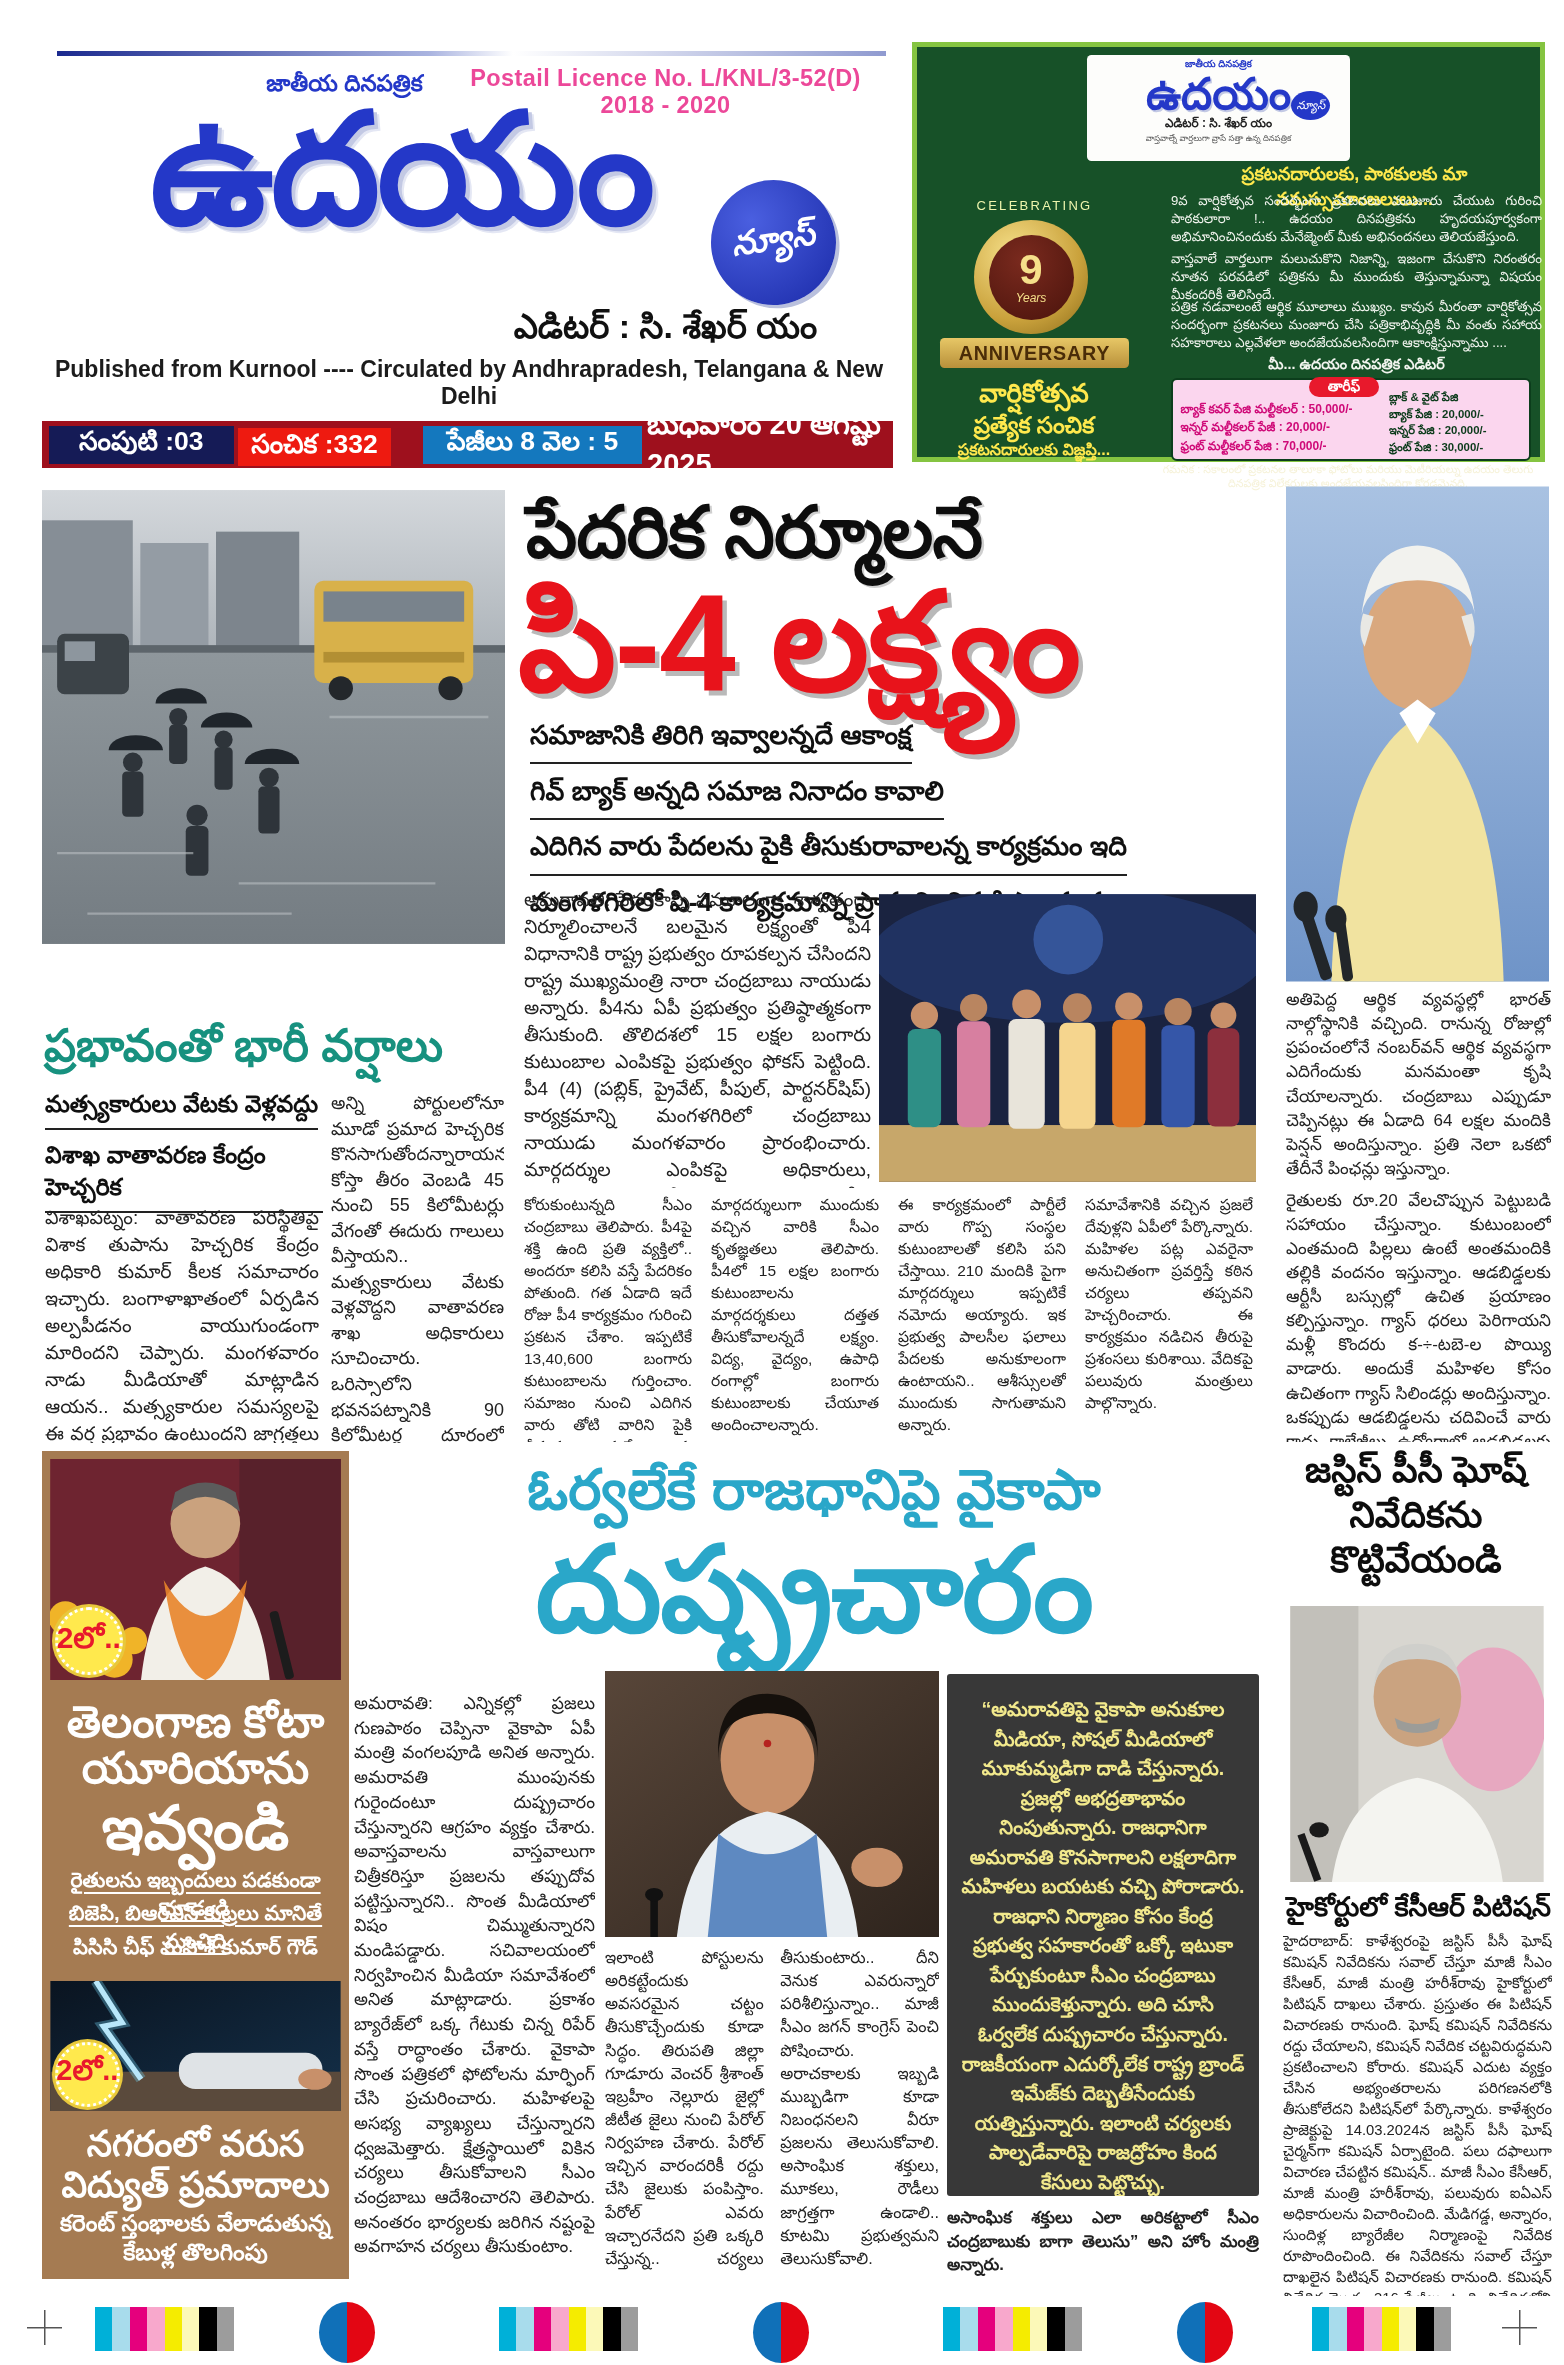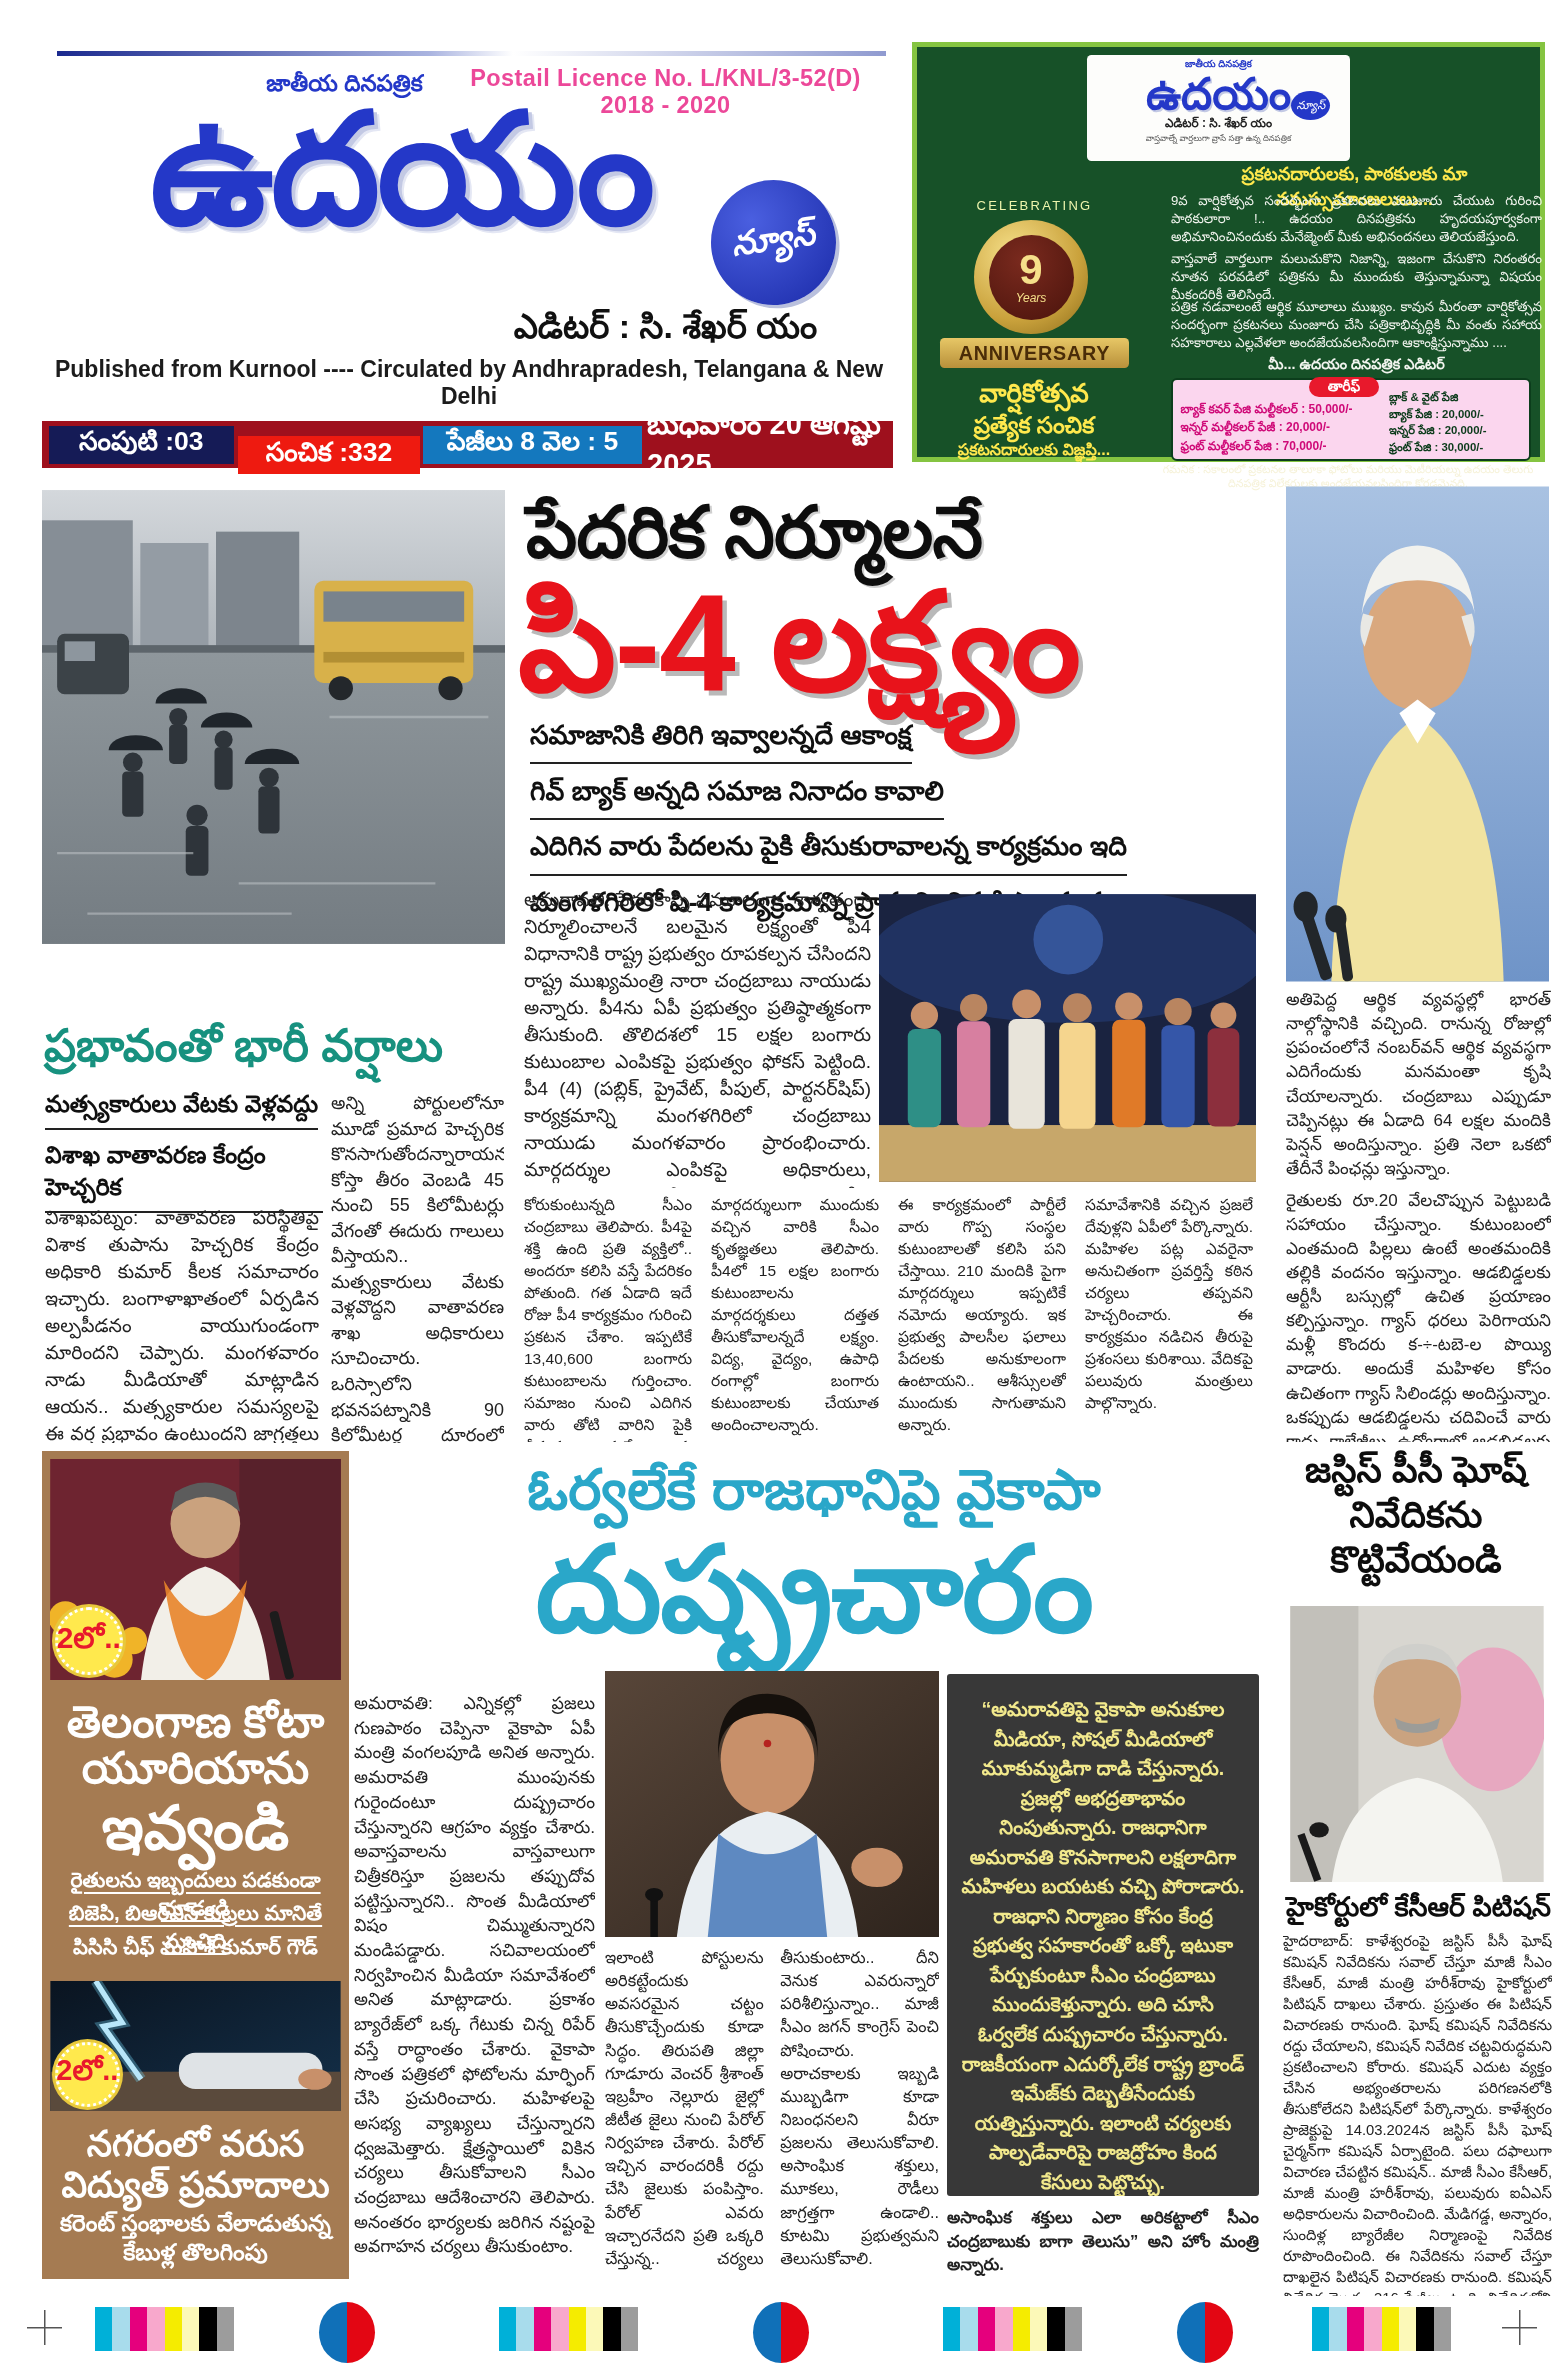--- a/index.html
+++ b/index.html
@@ -75,21 +75,21 @@
   <div class="abs topline" style="left:57px;top:51px;width:829px;"></div>
   <div class="abs tagline ctr" style="left:182px;top:70px;width:325px;">జాతీయ దినపత్రిక</div>
   <div class="abs licence ctr" style="left:446px;top:65px;width:439px;">Postail Licence No. L/KNL/3-52(D) 2018 - 2020</div>
   <div class="abs logo" style="left:64px;top:92px;width:674px;text-align:center;">ఉదయం</div>
   <div class="abs logobadge" style="left:711px;top:180px;width:125px;height:125px;font-size:33px;">న్యూస్</div>
   <div class="abs editor ctr" style="left:446px;top:307px;width:439px;">ఎడిటర్ : సి. శేఖర్ యం</div>
   <div class="abs published ctr" style="left:53px;top:356px;width:832px;">Published from Kurnool ---- Circulated by Andhrapradesh, Telangana &amp; New Delhi</div>
 
   <div class="abs datebar" style="left:42px;top:421px;width:851px;height:47px;">
     <div class="abs datecell" style="left:6.8px;top:4.5px;width:185px;background:#151b56;">సంపుటి :03</div>
-    <div class="abs datecell" style="left:196px;top:15px;width:182px;background:#ee1a10;">సంచిక :332</div>
+    <div class="abs datecell" style="left:196px;top:7px;width:153px;background:#ee1a10;">సంచిక :332</div>
     <div class="abs datecell" style="left:381px;top:4.5px;width:219px;background:#1478be;">పేజీలు 8  వెల : 5</div>
     <div class="abs datecell" style="left:605px;top:4.5px;width:242px;font-size:29px;">బుధవారం 20 ఆగష్టు 2025</div>
   </div>
 
   <div class="abs ad" style="left:912px;top:42px;width:633px;height:420px;">
     <div class="abs adcard ctr" style="left:170px;top:7.6px;width:263px;height:106px;">
       <div style="font-size:9.8px;color:#2438c8;font-weight:bold;margin-top:3px;">జాతీయ దినపత్రిక</div>
       <div style="font-size:44px;color:#2438c8;font-weight:bold;line-height:1;text-shadow:1.5px 1.5px 0 #c3c9e4;">ఉదయం</div>
       <div style="font-size:11.4px;color:#fff;background:#2438c8;border-radius:50%;width:39px;height:29px;line-height:29px;position:absolute;right:19.7px;top:36px;font-style:italic;">న్యూస్</div>
       <div style="font-size:12px;color:#222;font-weight:bold;">ఎడిటర్ : సి. శేఖర్ యం</div>

